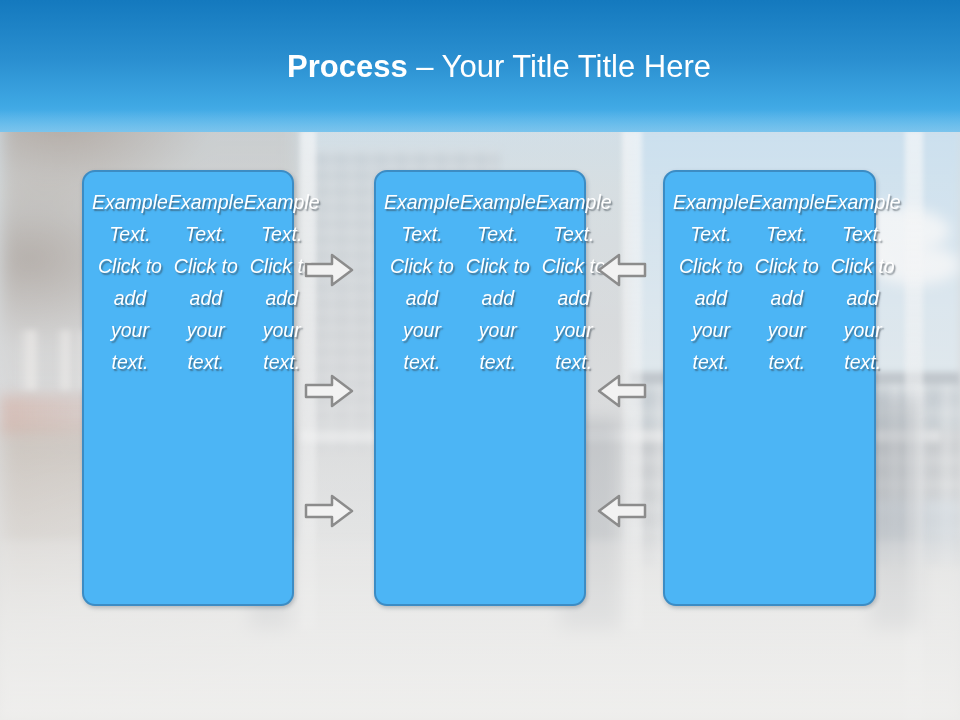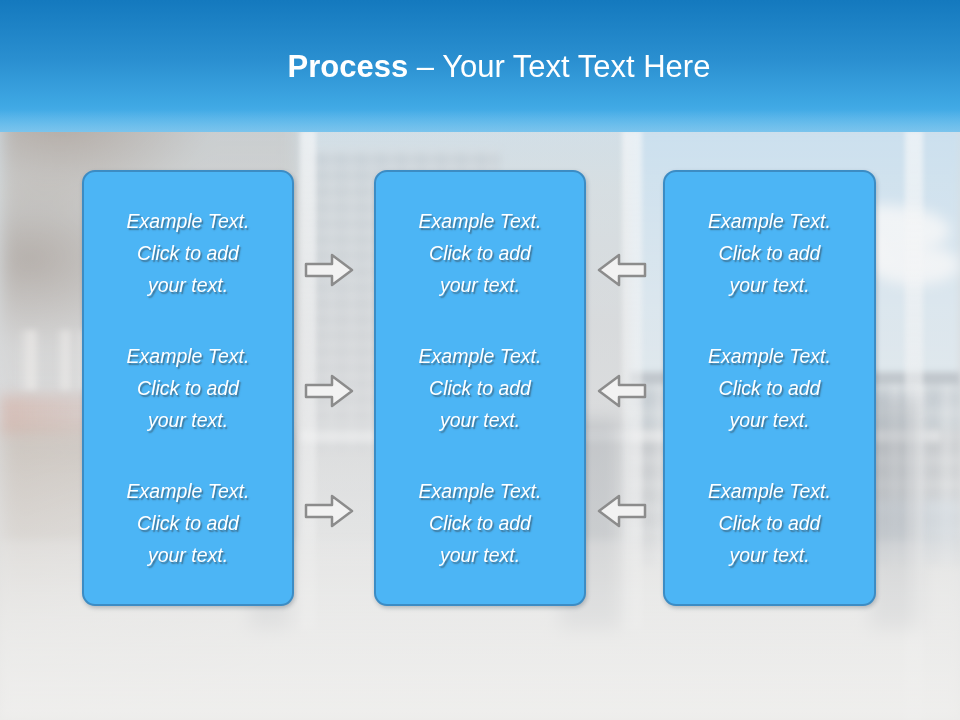--- a/index.html
+++ b/index.html
@@ -153,21 +153,21 @@
 
   
   .diagram { position:absolute; left:0; top:0; width:960px; height:720px; }
 
   .proc-col {
     position:absolute; top:170px; height:436px;
     background:#4cb5f5;
     border:2px solid #3c8cc4;
     border-radius:13px;
     box-shadow:1px 2px 4px rgba(40,60,80,.28);
-    display:flex; flex-direction:column;
+    display:flex; flex-direction:row;
     justify-content:space-around; align-items:flex-start;
     padding:14px 8px;
   }
   .col-1 { left:82px;  width:212px; }
   .col-2 { left:374px; width:212px; }
   .col-3 { left:663px; width:213px; }
 
   .proc-text {
     width:100%;
     text-align:center;
@@ -215,21 +215,21 @@
     <div class="bg-mullion-h"></div>
     <div class="bg-figure f1"></div>
     <div class="bg-figure f2"></div>
     <div class="bg-figure f3"></div>
     <div class="bg-floor"></div>
     <div class="bg-haze"></div>
   </div>
 
   <div class="header-band"></div>
   <div class="slide-title">
-    <span class="t-bold">Process</span><span class="t-rest"> – Your Text Text Here</span>
+    <span class="t-bold">Process</span><span class="t-rest"> – Your Title Title Here</span>
   </div>
 
   <div class="diagram">
 
     <div class="proc-col col-1">
       <div class="proc-text">Example Text.
 Click  to add
 your text.</div>
       <div class="proc-text">Example Text.
 Click  to add

